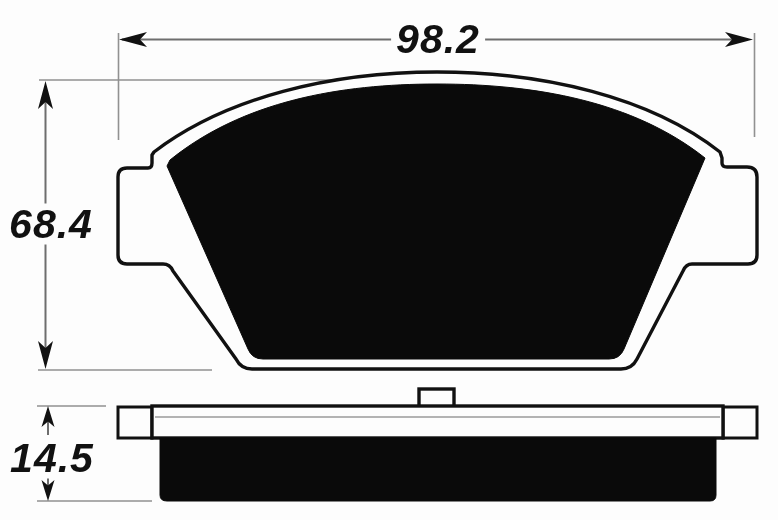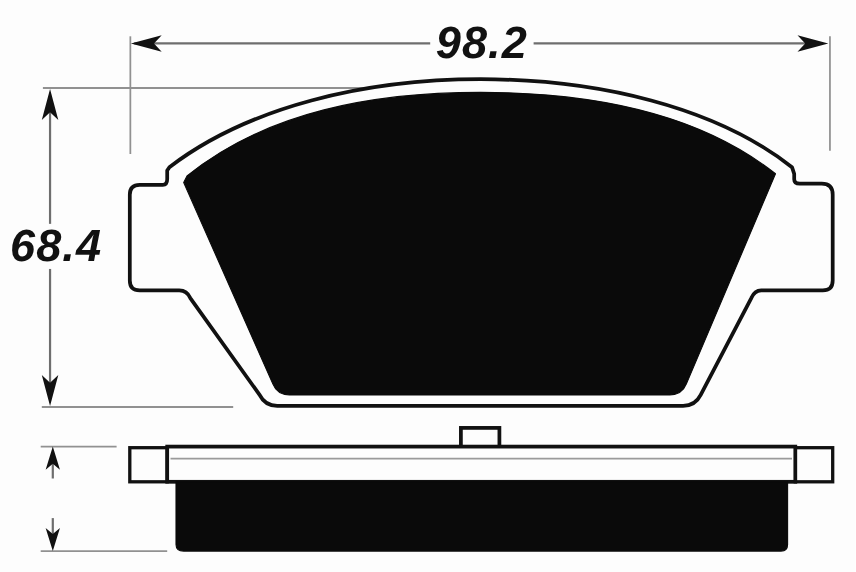--- a/index.html
+++ b/index.html
@@ -130,14 +130,15 @@
              Q 716 501, 710 501
              L 167 501
              Q 160 501, 160 495
              Z"></path>
   </svg>
 
   <div class="dim-label dim-label-width">98.2</div>
 
   <div class="dim-label dim-label-height">68.4</div>
 
+  <div class="dim-label dim-label-thickness">14.5</div>
 
 </div>
 
 </body></html>

